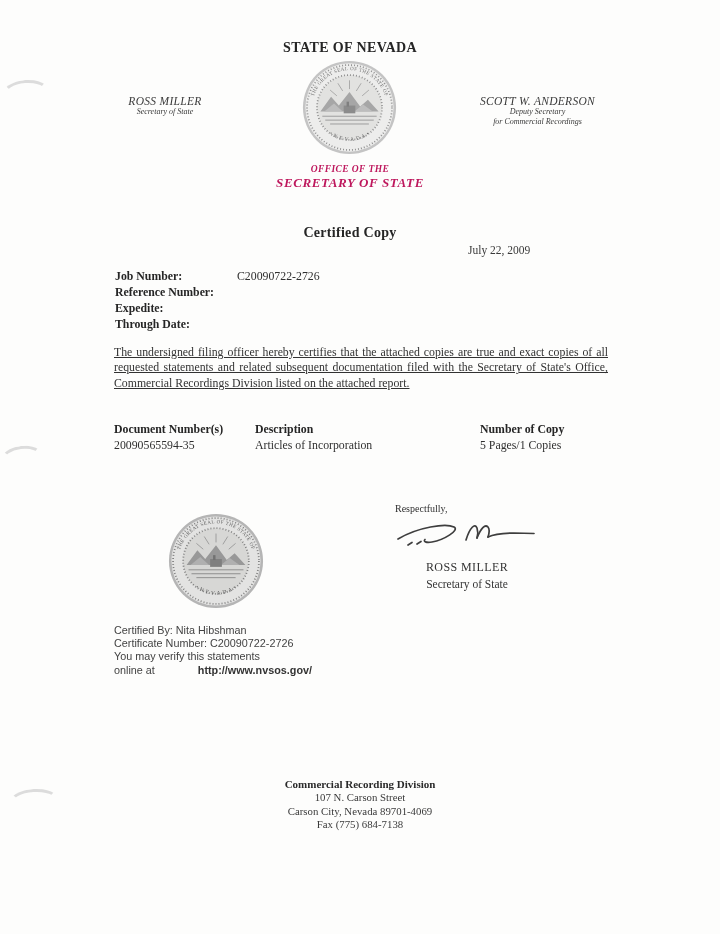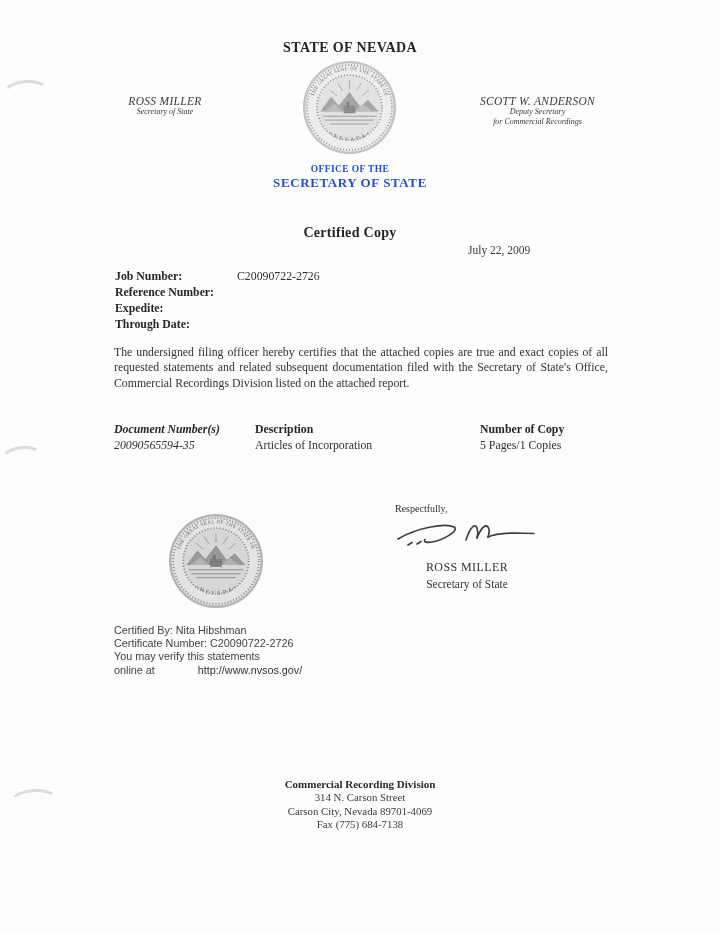--- a/index.html
+++ b/index.html
@@ -14,56 +14,56 @@
   .abs { position:absolute; }
   .center { text-align:center; }
 
   
   .state-title { top:40px; left:0; width:700px; font-size:14px; font-weight:bold; letter-spacing:.4px; color:#252525; }
   .official { font-style:italic; text-align:center; color:#3a3a3a; }
   .official .name { font-size:11.5px; letter-spacing:.3px; }
   .official .sub { font-size:8px; line-height:9.5px; }
   .official-left { top:95px; left:100px; width:130px; }
   .official-right { top:95px; left:455px; width:165px; }
-  .office-block { top:164px; left:0; width:700px; color:#1d4ed8; }
+  .office-block { top:164px; left:0; width:700px; color:#be185d;font-style:italic; }
   .office-l1 { font-size:9.5px; font-weight:bold; letter-spacing:.4px; }
   .office-l2 { font-size:13px; font-weight:bold; letter-spacing:.6px; margin-top:1px; }
 
   
   .doc-title { top:225px; left:0; width:700px; font-size:14px; font-weight:bold; letter-spacing:.3px; color:#252525; }
   .date { top:244px; left:468px; font-size:11.5px; color:#3a3a3a; }
 
   
   .fields { top:268px; left:115px; font-size:11.8px; }
   .field-row { line-height:16px; white-space:nowrap; }
   .field-label { display:inline-block; width:122px; font-weight:bold; color:#262626; }
 
   
-  .body-par { top:345px; left:114px; width:494px; font-size:11.8px; line-height:15.4px; text-align:justify; color:#323232; }
+  .body-par { top:345px; left:114px; width:494px; font-size:11.8px; line-height:15.4px; text-align:justify; color:#323232;text-decoration:underline; }
 
   
   .doc-table { top:421px; left:114px; width:500px; font-size:11.8px; }
   .doc-row { display:flex; line-height:16px; }
   .doc-row.hdr { font-weight:bold; color:#262626; }
-  .c1 { width:141px;font-style:italic; } .c2 { width:225px; } .c3 { width:134px; }
+  .c1 { width:141px; } .c2 { width:225px; } .c3 { width:134px; }
 
   
   .respectfully { top:503px; left:395px; font-size:10px; }
   .sig-svg { top:515px; left:388px; }
   .sig-name-block { top:560px; left:398px; width:138px; text-align:center; color:#343434; }
   .sig-name { font-size:12px; letter-spacing:.4px; }
   .sig-title { font-size:11.5px; margin-top:3px; }
 
   
   .seal-top { top:59px; left:301px; }
   .seal-bottom { top:512px; left:167px; filter:brightness(.94) contrast(1.06); }
 
   
   .cert-block { top:624px; left:114px; font-family:"Liberation Sans", sans-serif; font-size:10.8px; line-height:13.2px; color:#424242; }
-  .cert-url { font-weight:normal; color:#333;padding-left:40px; }
+  .cert-url { font-weight:bold; color:#333;padding-left:40px; }
 
   
   .footer { top:777px; left:10px; width:700px; color:#3a3a3a; }
   .footer .f-head { font-size:11px; font-weight:bold; color:#2a2a2a; line-height:14px; }
   .footer .f-line { font-size:10.8px; line-height:13.5px; }
 
   
   .arc { position:absolute; border:3px solid transparent; border-top:3px solid #d2d2d2; border-radius:50%; opacity:.75; }
   .arc1 { left:2px;  top:80px;  width:48px; height:28px; transform:rotate(-5deg); }
   .arc2 { left:1px;  top:446px; width:42px; height:24px; transform:rotate(-7deg); }
@@ -196,16 +196,16 @@
 
 <div class="abs cert-block">
   <div>Certified By: Nita Hibshman</div>
   <div>Certificate Number: C20090722-2726</div>
   <div>You may verify this statements</div>
   <div><span>online at </span><span class="cert-url">http://www.nvsos.gov/</span></div>
 </div>
 
 <div class="abs center footer">
   <div class="f-head">Commercial Recording Division</div>
-  <div class="f-line">314 N. Carson Street</div>
+  <div class="f-line">107 N. Carson Street</div>
   <div class="f-line">Carson City, Nevada 89701-4069</div>
   <div class="f-line">Fax (775) 684-7138</div>
 </div>
 
 </body></html>

